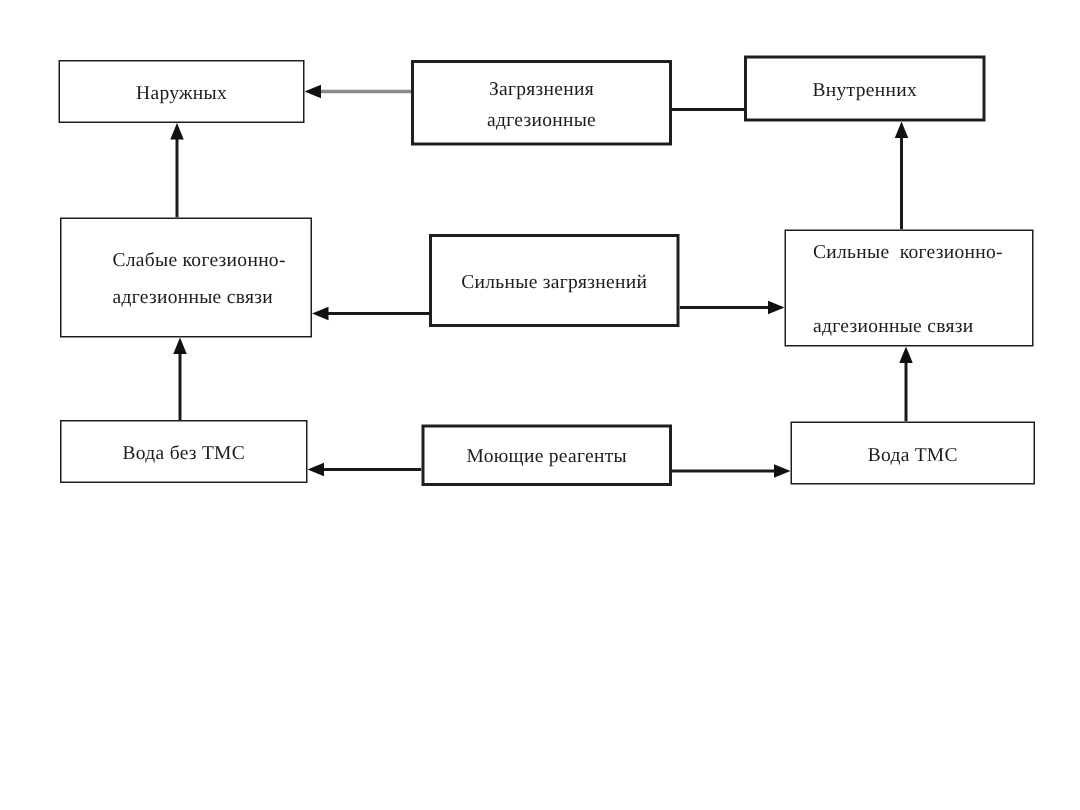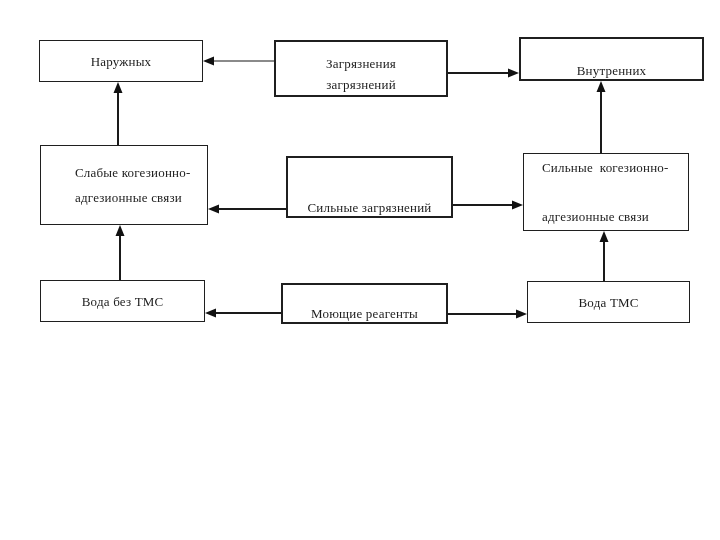--- a/index.html
+++ b/index.html
@@ -32,26 +32,26 @@
     color: #1c1c1c;
     font-size: 13px;
     letter-spacing: 0.2px;
     display: flex;
     flex-direction: column;
     align-items: center;
     justify-content: center;
     text-align: center;
     line-height: 17px;
   }
-  .node.thick { border-width: 2px; justify-content: flex-end; }
+  .node.thick { border-width: 2px; }
   .node .ln { display: block; white-space: pre; }
   
   .n-external      { left: 39px;  top: 40px;  width: 164px; height: 42px; }
   .n-contamination { left: 274px; top: 40px;  width: 174px; height: 57px; line-height: 21px; }
-  .n-internal      { left: 519px; top: 37px;  width: 185px; height: 44px; }
+  .n-internal      { left: 496px; top: 37px;  width: 161px; height: 44px; }
   
   .n-weak          { left: 40px;  top: 145px; width: 168px; height: 80px;
                      align-items: flex-start; text-align: left; padding-left: 34px; line-height: 25px; }
   .n-properties    { left: 286px; top: 156px; width: 167px; height: 62px; }
   .n-strong        { left: 523px; top: 153px; width: 166px; height: 78px;
                      align-items: flex-start; text-align: left; padding-left: 18px; line-height: 25px; gap: 24px; }
   
   .n-water-no-tms  { left: 40px;  top: 280px; width: 165px; height: 42px; }
   .n-reagents      { left: 281px; top: 283px; width: 167px; height: 41px; }
   .n-water-tms     { left: 527px; top: 281px; width: 163px; height: 42px; }
@@ -113,21 +113,21 @@
       <polygon points="604,231 599.5,242 608.5,242" fill="#111111"></polygon>
     </g>
   </svg>
 
   <div class="node n-external">
     <span class="ln">Наружных</span>
   </div>
 
   <div class="node n-contamination thick">
     <span class="ln">Загрязнения</span>
-    <span class="ln">загрязнений</span>
+    <span class="ln">адгезионные</span>
   </div>
 
   <div class="node n-internal thick">
     <span class="ln">Внутренних</span>
   </div>
 
   <div class="node n-weak">
     <span class="ln">Слабые когезионно-</span>
     <span class="ln">адгезионные связи</span>
   </div>

